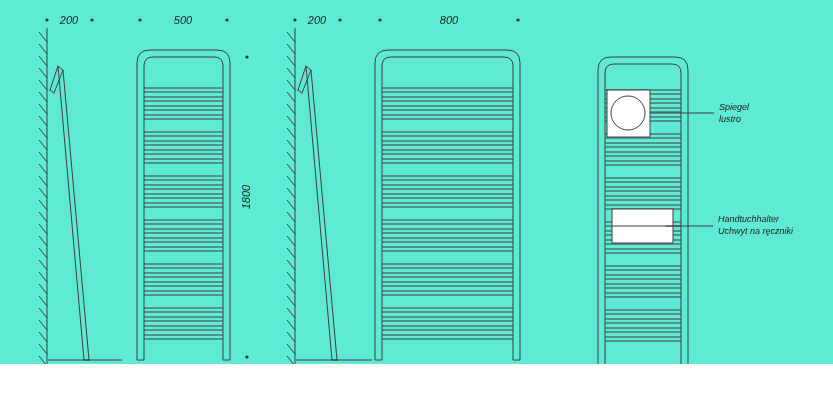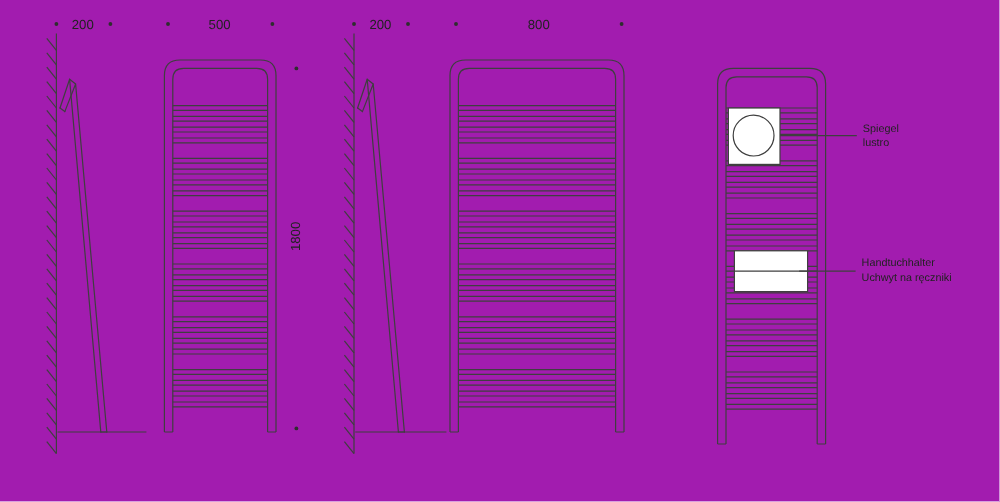--- a/index.html
+++ b/index.html
@@ -4,23 +4,24 @@
 <style>
   html, body {
     margin: 0;
     padding: 0;
     background: #ffffff;
     font-family: "Liberation Sans", sans-serif;
   }
   .canvas {
     position: relative;
     width: 833px;
-    height: 418px;
-    background: #a21caf;
+    height: 364px;
+    background: #5eead4;
     overflow: hidden;
+    font-style: italic;
   }
   svg { display: block; }
   .ln  { stroke: #3f3f3f; stroke-width: 1; fill: none; }
   .lnr { stroke: #3f3f3f; stroke-width: 1; fill: none; stroke-linejoin: round; stroke-linecap: round; }
   .whitefill { fill: #ffffff; stroke: #3f3f3f; stroke-width: 1; }
   .dot { fill: #2e2e2e; stroke: none; }
   .dimtext {
     font-size: 11px;
     fill: #222222;
     font-family: "Liberation Sans", sans-serif;

